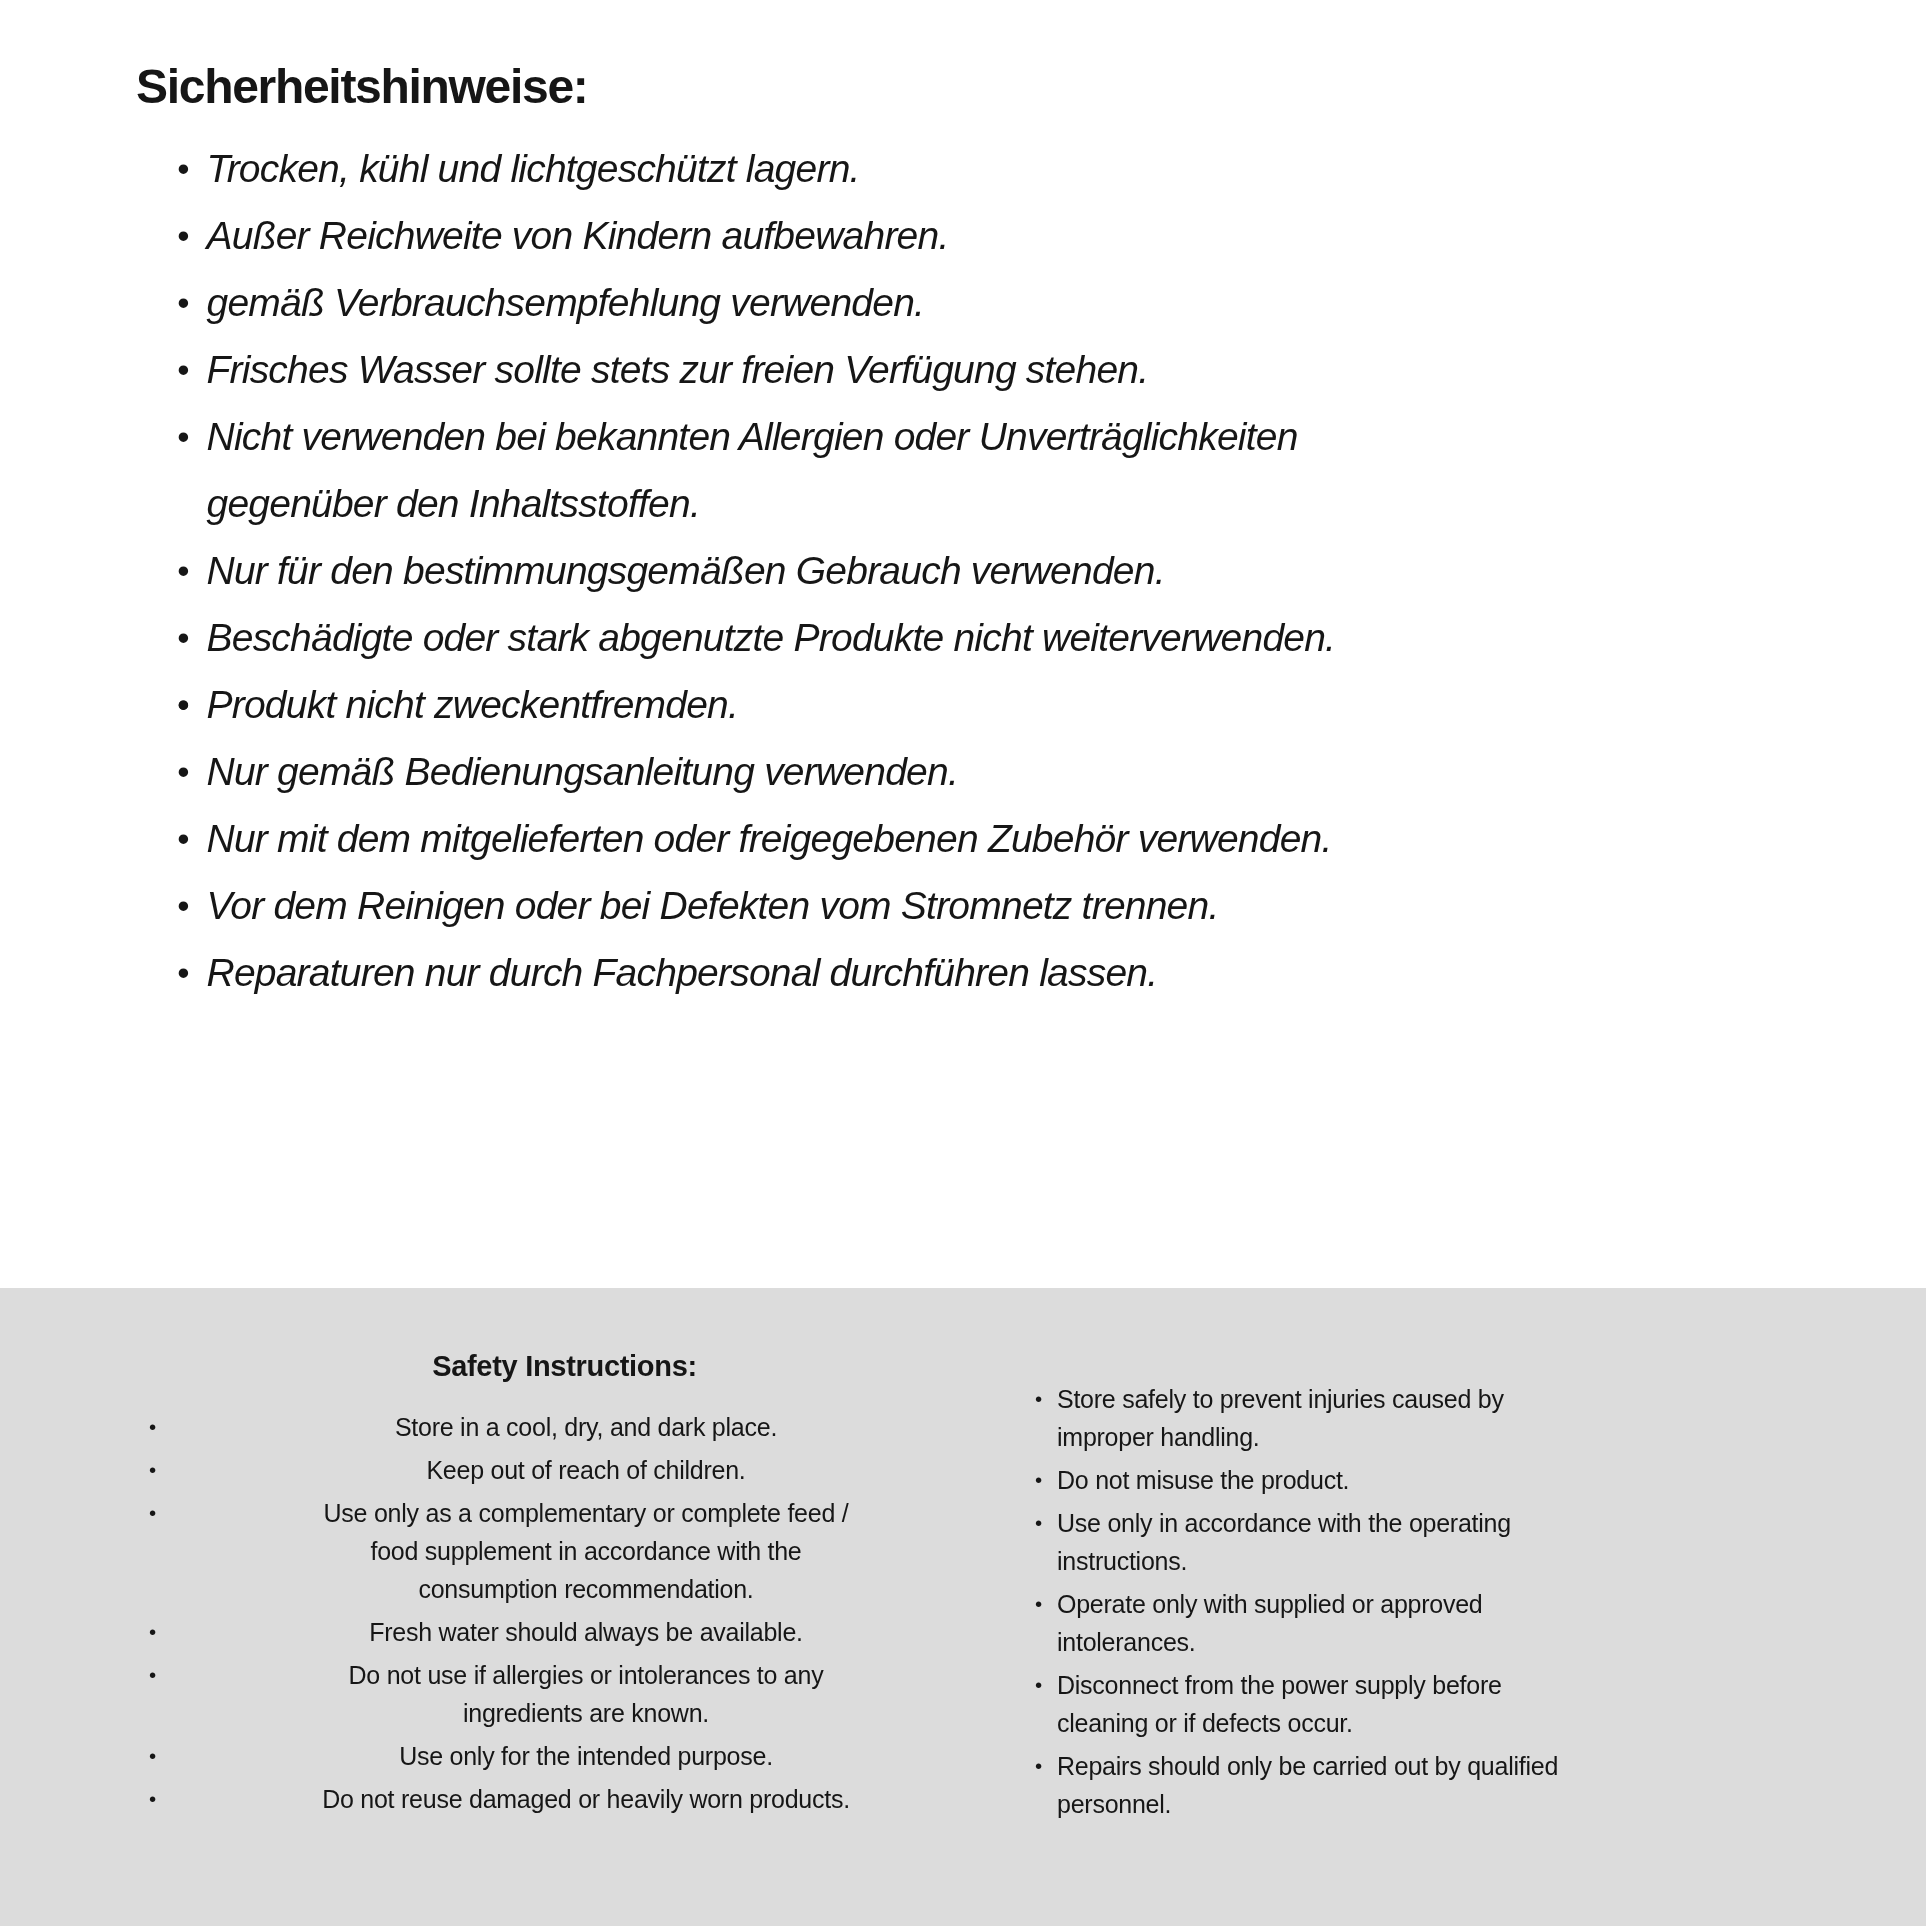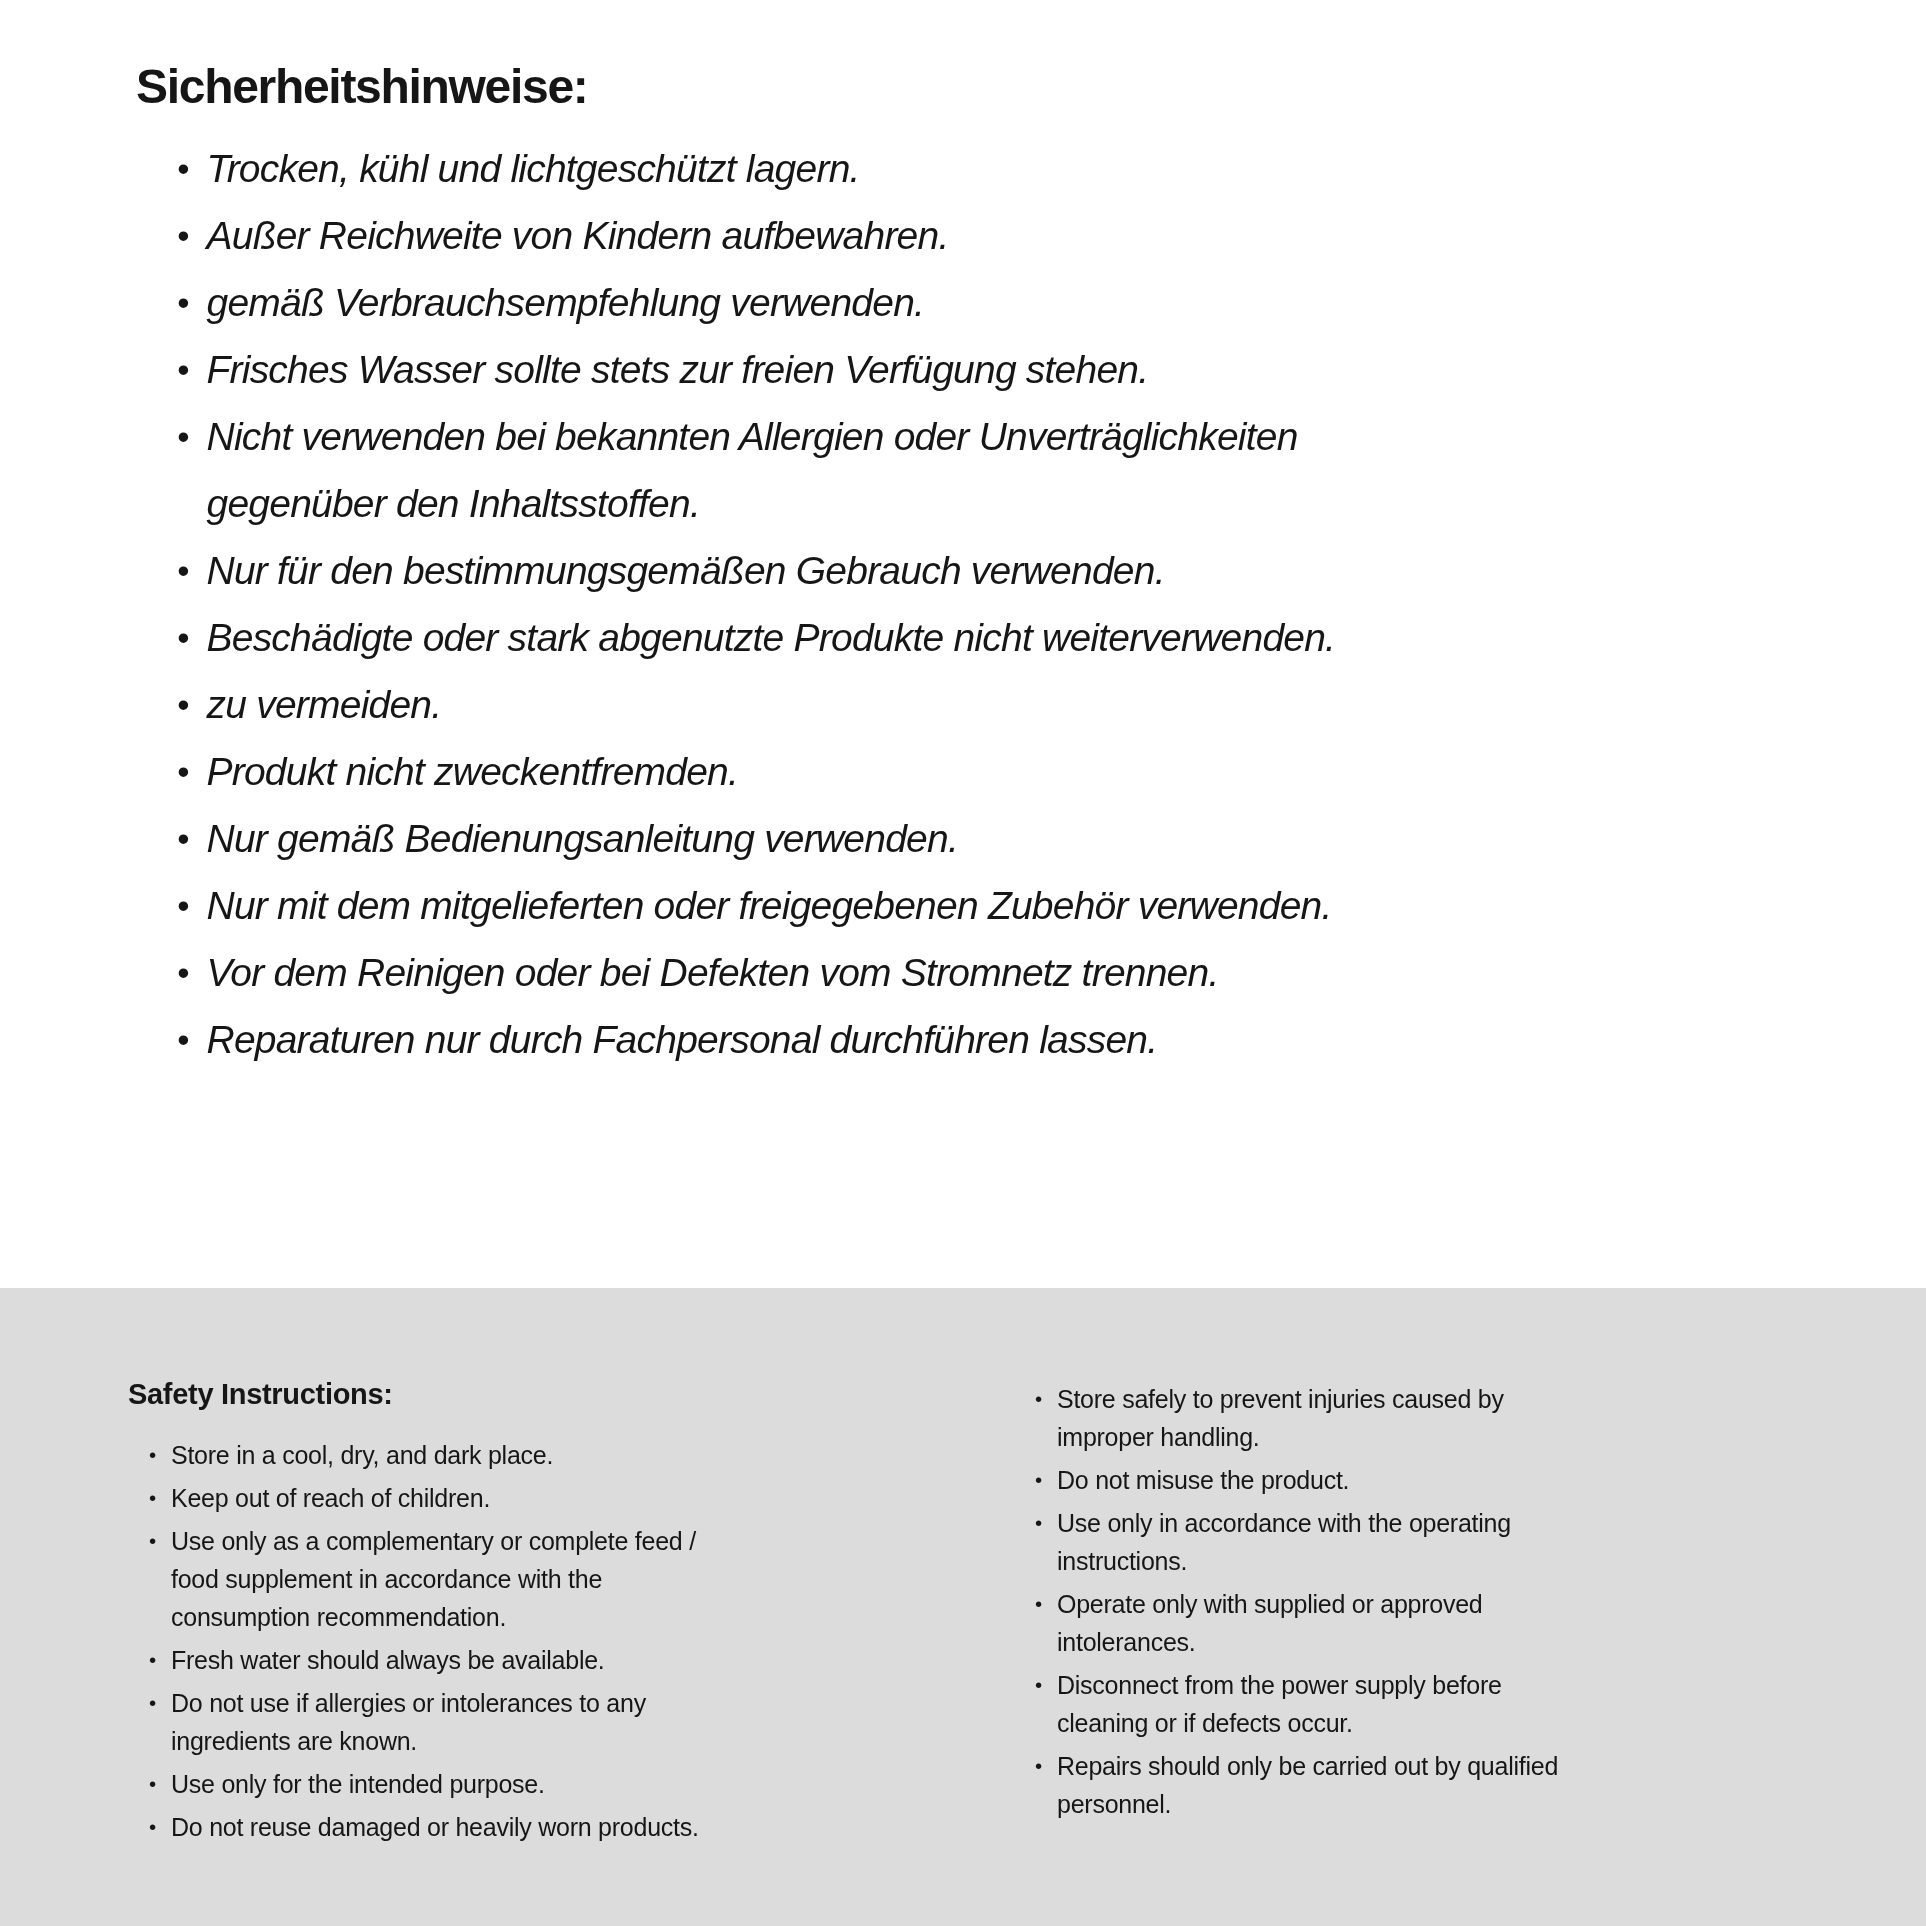--- a/index.html
+++ b/index.html
@@ -57,22 +57,23 @@
 
   
   .en-section {
     position: absolute;
     left: 0; top: 1288px;
     width: 1926px; height: 638px;
     background: #dcdcdc;
   }
   .en-col-left {
     position: absolute;
-    left: 128px; top: 88px;
+    left: 128px; top: 60px;
     width: 873px;
+    text-align: center;
   }
   .en-heading {
     font-size: 29px;
     font-weight: 700;
     line-height: 37px;
     letter-spacing: -0.3px;
     white-space: nowrap;
   }
   .en-list {
     margin: 23px 0 0 21px;
@@ -124,21 +125,20 @@
       <div class="line">Nicht verwenden bei bekannten Allergien oder Unverträglichkeiten</div>
       <div class="line">gegenüber den Inhaltsstoffen.</div>
     </div>
     <div class="item">
       <div class="line">Nur für den bestimmungsgemäßen Gebrauch verwenden.</div>
     </div>
     <div class="item">
       <div class="line">Beschädigte oder stark abgenutzte Produkte nicht weiterverwenden.</div>
     </div>
     <div class="item">
-      <div class="line">zu vermeiden.</div>
     </div>
     <div class="item">
       <div class="line">Produkt nicht zweckentfremden.</div>
     </div>
     <div class="item">
       <div class="line">Nur gemäß Bedienungsanleitung verwenden.</div>
     </div>
     <div class="item">
       <div class="line">Nur mit dem mitgelieferten oder freigegebenen Zubehör verwenden.</div>
     </div>

